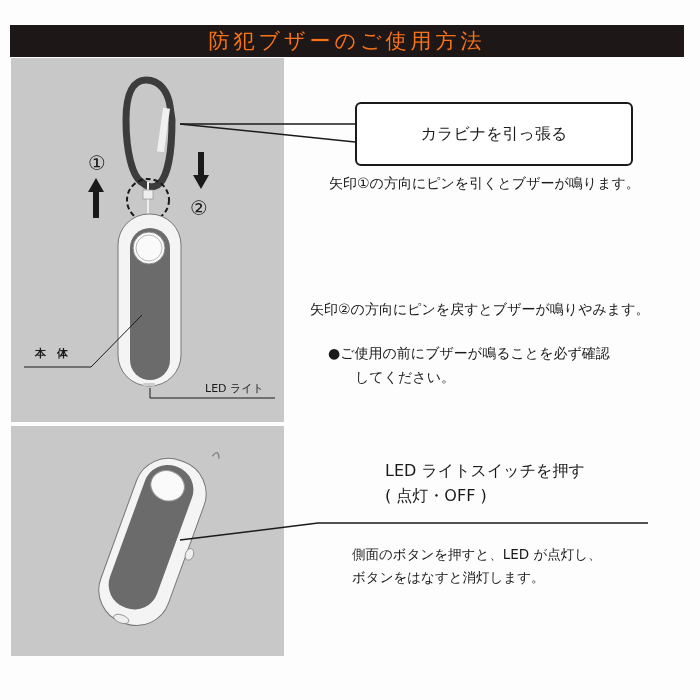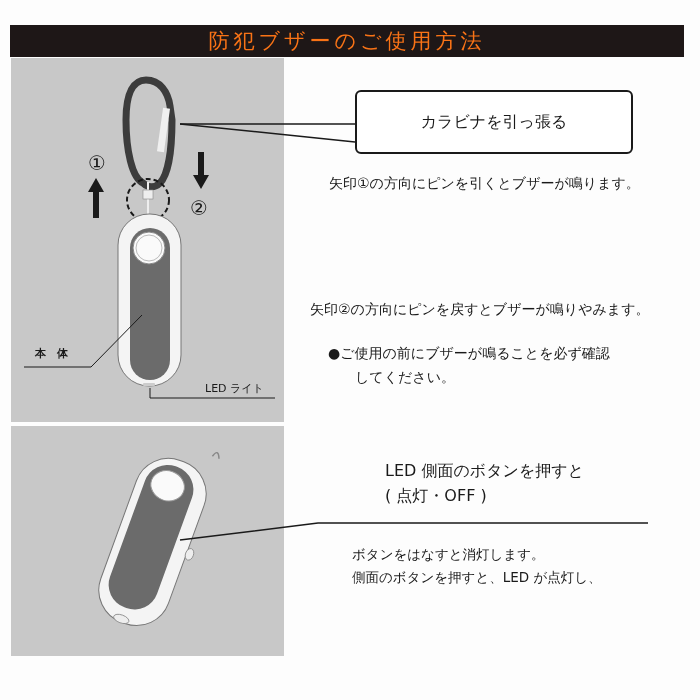--- a/index.html
+++ b/index.html
@@ -4,21 +4,21 @@
 <style>
   html, body { margin:0; padding:0; }
   body { width:700px; height:700px; background:#fdfdfd; position:relative; overflow:hidden;
          font-family:"DejaVu Sans","Liberation Sans",sans-serif; color:#1a1a1a; }
   .abs { position:absolute; }
   .header { left:10px; top:25px; width:674px; height:32px; background:#1e1717;
             color:#f97316; font-size:21px; letter-spacing:4px; text-align:center; line-height:32px; }
   .panel { background:#c8c8c8; left:11px; width:273px; }
   .panel-top { top:58px; height:364px; }
   .panel-bottom { top:426px; height:230px; }
-  .callout { left:355px; top:90px; width:278px; height:64px; border:2px solid #1a1a1a;
+  .callout { left:355px; top:102px; width:278px; height:64px; border:2px solid #1a1a1a;
              border-radius:6px; background:#fff; box-sizing:border-box;
              font-size:16px; text-align:center; line-height:60px; }
   .txt { font-size:14px; white-space:nowrap; }
   .lbl { font-size:11px; white-space:nowrap; }
   .heading { font-size:16px; line-height:24px; white-space:nowrap; }
   .body-lines { font-size:13.5px; line-height:23px; white-space:nowrap; }
   svg.overlay { position:absolute; left:0; top:0; }
 </style>
 </head>
 <body>
@@ -79,19 +79,19 @@
 <div class="abs callout">カラビナを引っ張る</div>
 
 <div class="abs txt" style="left:329px;top:175px;">矢印①の方向にピンを引くとブザーが鳴ります。</div>
 <div class="abs txt" style="left:310px;top:301px;text-align:right;">矢印②の方向にピンを戻すとブザーが鳴りやみます。</div>
 <div class="abs txt" style="left:328px;top:345px;">●ご使用の前にブザーが鳴ることを必ず確認</div>
 <div class="abs txt" style="left:355px;top:369px;">してください。</div>
 
 <div class="abs lbl" style="left:35px;top:346px;font-weight:bold;">本　体</div>
 <div class="abs lbl" style="left:205px;top:381px;">LED ライト</div>
 
-<div class="abs heading" style="left:385px;top:459px;">LED 側面のボタンを押すと</div>
+<div class="abs heading" style="left:385px;top:459px;">LED ライトスイッチを押す</div>
 <div class="abs heading" style="left:385px;top:484px;">( 点灯・OFF )</div>
 
 <div class="abs body-lines" style="left:352px;top:543px;">
+  <div>側面のボタンを押すと、LED が点灯し、</div>
   <div>ボタンをはなすと消灯します。</div>
-  <div>側面のボタンを押すと、LED が点灯し、</div>
 </div>
 
 </body></html>

